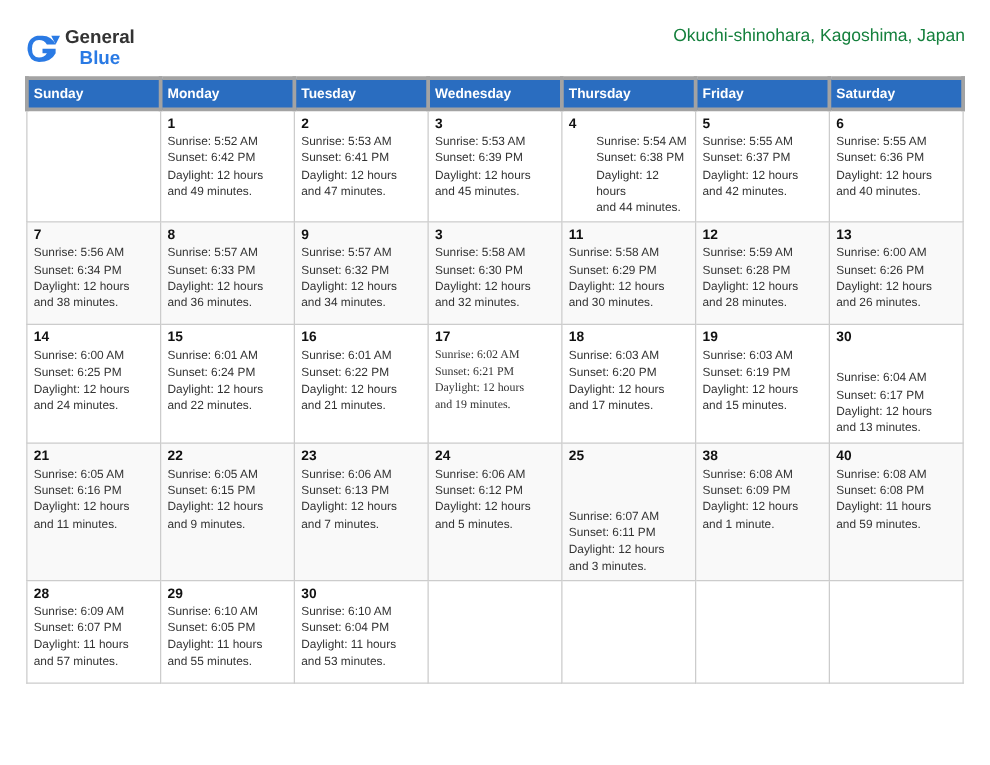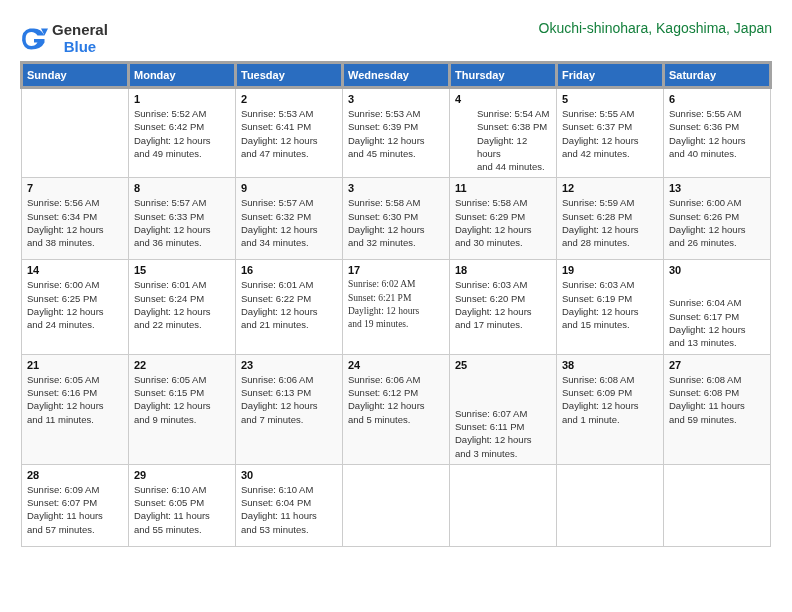--- a/index.html
+++ b/index.html
@@ -320,21 +320,21 @@
 and 3 minutes.</div>
           </td>
           <td>
             <span class="day-num">38</span>
             <div class="cell-info" style="white-space: pre-line;">Sunrise: 6:08 AM
 Sunset: 6:09 PM
 Daylight: 12 hours
 and 1 minute.</div>
           </td>
           <td>
-            <span class="day-num">27</span>
+            <span class="day-num">40</span>
             <div class="cell-info" style="white-space: pre-line;">Sunrise: 6:08 AM
 Sunset: 6:08 PM
 Daylight: 11 hours
 and 59 minutes.</div>
           </td>
         </tr>
         <tr>
           <td>
             <span class="day-num">28</span>
             <div class="cell-info" style="white-space: pre-line;">Sunrise: 6:09 AM

